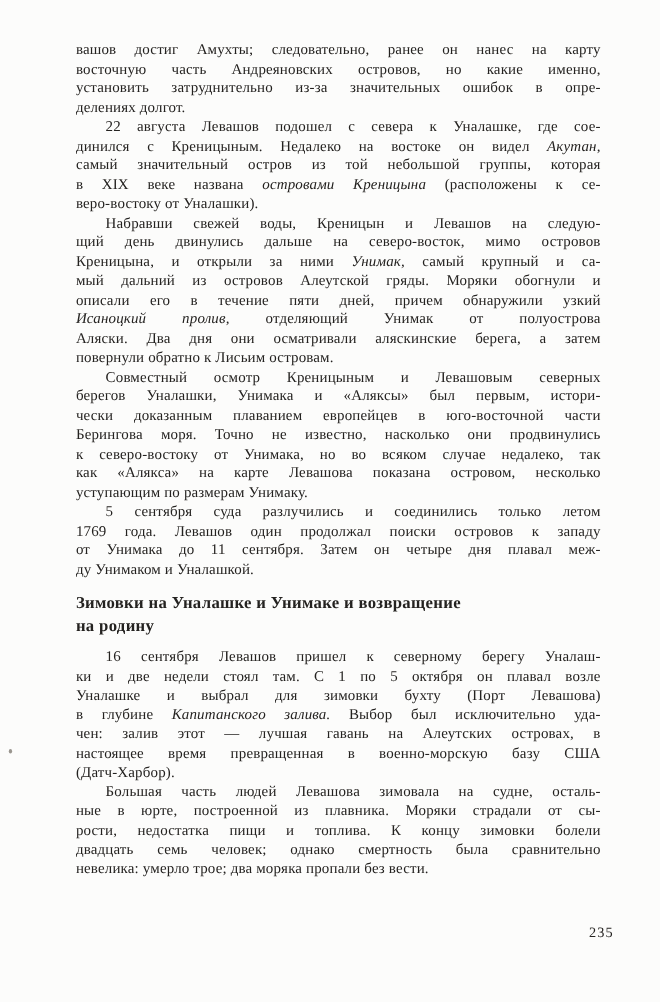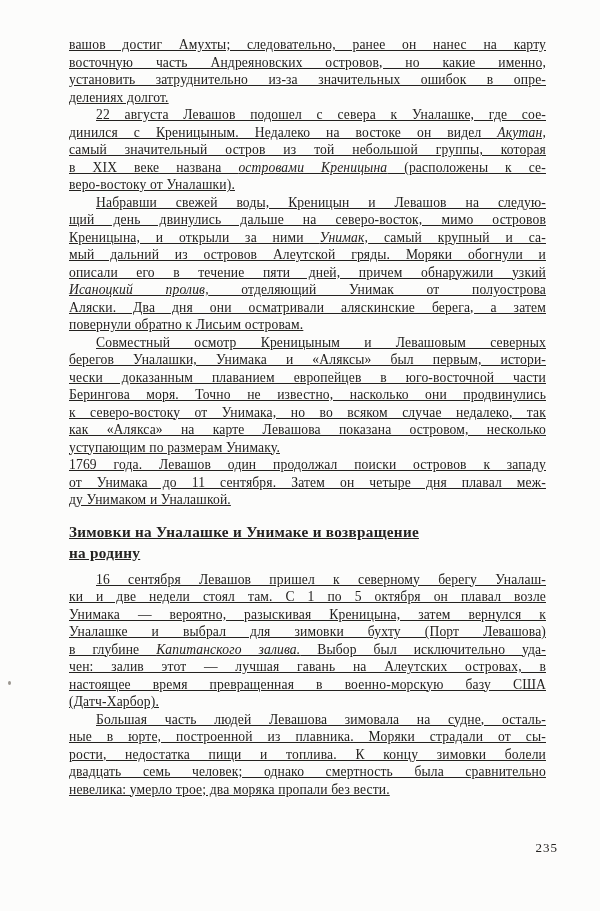--- a/index.html
+++ b/index.html
@@ -11,21 +11,20 @@
     font-family: "Liberation Serif", "DejaVu Serif", serif;
     color: var(--ink, #242220);
   }
   .page {
     position: absolute; inset: 0;
   }
   .text-block {
     position: absolute;
     left: 69px; top: 36px;
     width: 477px;
-    text-decoration: underline;
   }
   .paragraph { margin: 0; }
   .line {
     font-size: 13.6px;
     line-height: 17.5px;
     letter-spacing: 0.15px;
     text-align: justify;
     text-align-last: justify;
     white-space: normal;
   }
@@ -85,32 +84,32 @@
       <div class="paragraph">
         <div class="line indent"><span>Совместный осмотр Креницыным и Левашовым северных</span></div>
         <div class="line"><span>берегов Уналашки, Унимака и «Аляксы» был первым, истори-</span></div>
         <div class="line"><span>чески доказанным плаванием европейцев в юго-восточной части</span></div>
         <div class="line"><span>Берингова моря. Точно не известно, насколько они продвинулись</span></div>
         <div class="line"><span>к северо-востоку от Унимака, но во всяком случае недалеко, так</span></div>
         <div class="line"><span>как «Алякса» на карте Левашова показана островом, несколько</span></div>
         <div class="line lastline"><span>уступающим по размерам Унимаку.</span></div>
       </div>
       <div class="paragraph">
+        <div class="line indent"><span>5 сентября суда разлучились и соединились только летом</span></div>
         <div class="line"><span>1769 года. Левашов один продолжал поиски островов к западу</span></div>
         <div class="line"><span>от Унимака до 11 сентября. Затем он четыре дня плавал меж-</span></div>
         <div class="line lastline"><span>ду Унимаком и Уналашкой.</span></div>
       </div>
       <div class="heading">
         <div class="hline">Зимовки на Уналашке и Унимаке и возвращение</div>
         <div class="hline">на родину</div>
       </div>
       <div class="paragraph">
         <div class="line indent"><span>16 сентября Левашов пришел к северному берегу Уналаш-</span></div>
         <div class="line"><span>ки и две недели стоял там. С 1 по 5 октября он плавал возле</span></div>
-        <div class="line"><span>Унимака — вероятно, разыскивая Креницына, затем вернулся к</span></div>
         <div class="line"><span>Уналашке и выбрал для зимовки бухту (Порт Левашова)</span></div>
         <div class="line"><span>в глубине </span><span class="it">Капитанского залива.</span><span> Выбор был исключительно уда-</span></div>
         <div class="line"><span>чен: залив этот — лучшая гавань на Алеутских островах, в</span></div>
         <div class="line"><span>настоящее время превращенная в военно-морскую базу США</span></div>
         <div class="line lastline"><span>(Датч-Харбор).</span></div>
       </div>
       <div class="paragraph">
         <div class="line indent"><span>Большая часть людей Левашова зимовала на судне, осталь-</span></div>
         <div class="line"><span>ные в юрте, построенной из плавника. Моряки страдали от сы-</span></div>
         <div class="line"><span>рости, недостатка пищи и топлива. К концу зимовки болели</span></div>

